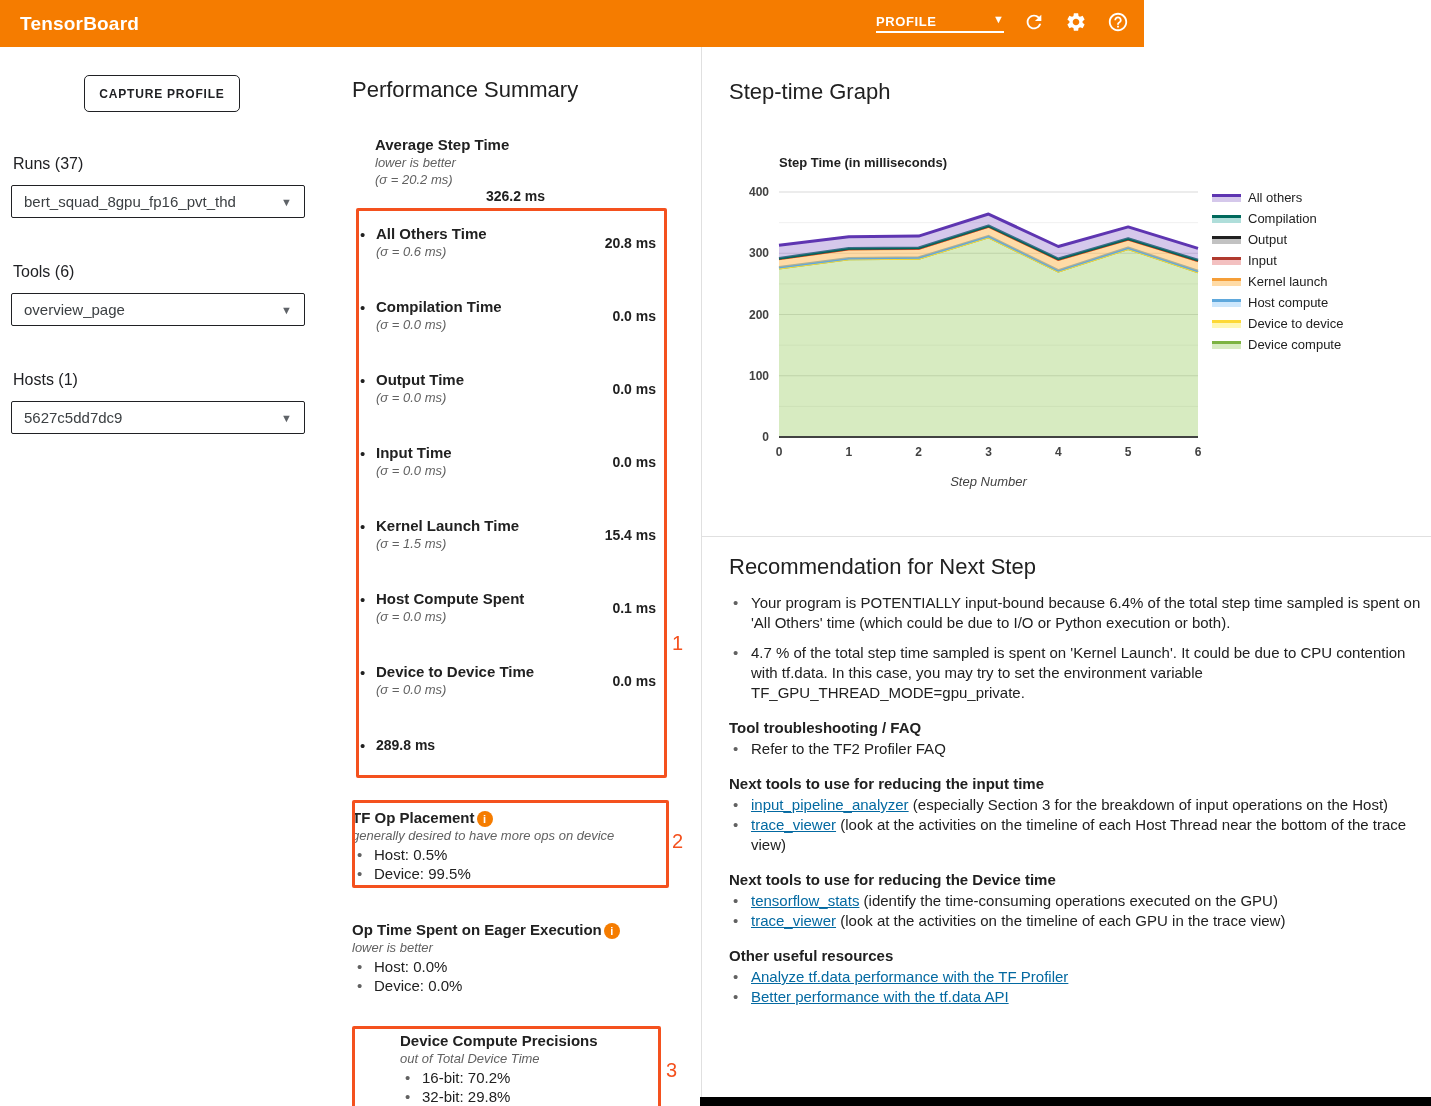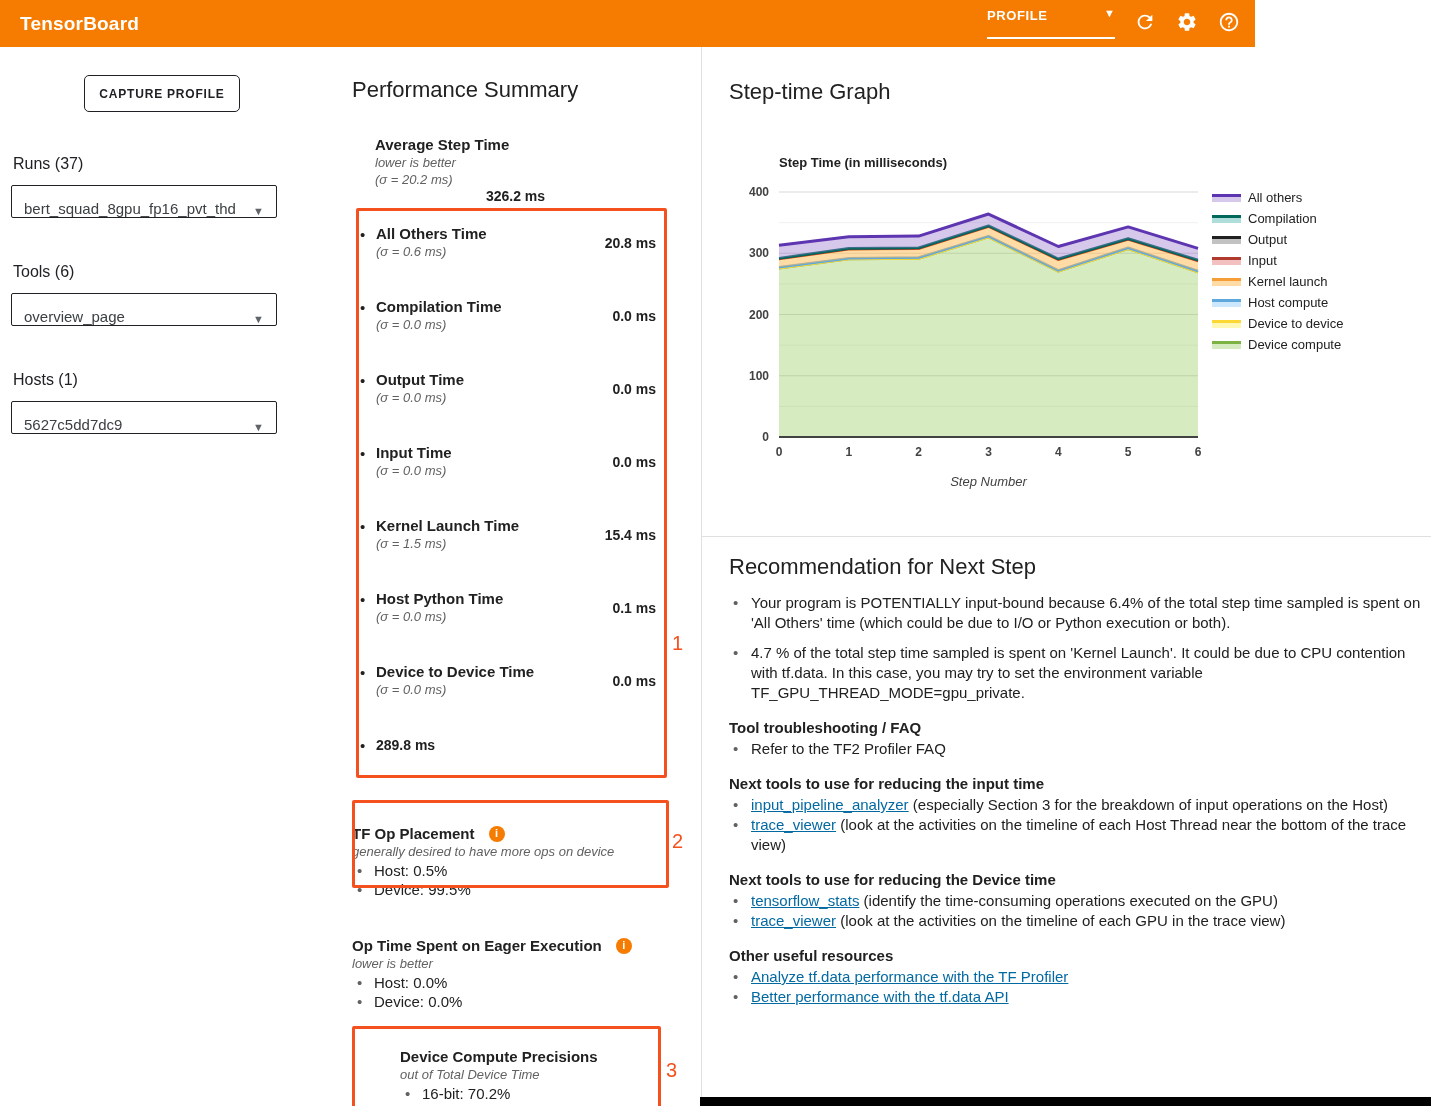--- a/index.html
+++ b/index.html
@@ -1,55 +1,55 @@
 <!DOCTYPE html>
 <html><head>
 <meta charset="utf-8">
 <style>
   html,body{margin:0;padding:0;}
   body{
     width:1431px;height:1106px;position:relative;overflow:hidden;
     background:#fff;font-family:"Liberation Sans",sans-serif;color:#212121;
   }
   
-  .topbar{position:absolute;left:0;top:0;width:1255px;height:47px;background:#f57c00;
+  .topbar{position:absolute;left:0;top:0;width:1144px;height:47px;background:#f57c00;
     display:flex;align-items:center;justify-content:space-between;z-index:30;}
   .topbar .brand{color:#fff;font-size:19px;font-weight:700;margin-left:20px;letter-spacing:.2px;}
   .topbar-right{display:flex;align-items:center;gap:18px;margin-right:14px;}
   .profile-select{display:flex;align-items:flex-start;justify-content:space-between;width:128px;
-    border-bottom:2px solid #fff;padding-bottom:14px;cursor:pointer;}
+    border-bottom:2px solid #fff;padding-bottom:2px;cursor:pointer;}
   .profile-select .lbl{color:#fff;font-size:13px;font-weight:700;letter-spacing:.6px;}
   .profile-select .caret{color:#fff;font-size:11px;line-height:11px;}
   .hicon{width:24px;height:24px;display:flex;align-items:center;justify-content:center;cursor:pointer;}
   .hicon svg{width:22px;height:22px;fill:#fff;}
   
   .col{position:absolute;top:47px;bottom:0;background:#fff;}
   .col-side{left:0;width:333px;border-right:1px solid #e0e0e0;}
   .col-mid{left:333px;width:368px;border-right:1px solid #e0e0e0;}
   .col-right{left:702px;right:0;}
   
   .cap-btn{position:absolute;left:84px;top:28px;width:154px;height:35px;background:#fff;
     border:1px solid #202124;border-radius:5px;display:flex;align-items:center;justify-content:center;
     font-size:12px;font-weight:700;letter-spacing:.8px;color:#202124;cursor:pointer;}
   .side-label{position:absolute;left:13px;font-size:16px;color:#202124;}
-  .side-select{position:absolute;left:11px;width:266px;height:33px;border:1px solid #202124;border-radius:2px;
-    display:flex;align-items:flex-end;justify-content:space-between;padding:0 12px;box-sizing:border-box;
+  .side-select{position:absolute;left:11px;width:294px;height:33px;border:1px solid #202124;border-radius:2px;
+    display:flex;align-items:center;justify-content:space-between;padding:0 12px;box-sizing:border-box;
     font-size:15px;color:#3c4043;cursor:pointer;background:#fff;}
   .side-select .caret{color:#5f6368;font-size:11px;}
   
   .mid-title{position:absolute;left:19px;top:30px;font-size:22px;font-weight:500;color:#212121;}
   .ps-row{position:absolute;left:27px;width:296px;display:flex;}
   .ps-row .bullet{width:16px;font-size:15px;color:#212121;padding-top:1px;}
   .ps-labels{flex:1;}
   .ps-label{font-size:15px;font-weight:700;color:#212121;line-height:18px;}
   .ps-note{font-size:13px;font-style:italic;color:#616161;line-height:17px;}
   .ps-value{align-self:center;font-size:14px;font-weight:700;color:#212121;white-space:nowrap;}
   .avg-row{position:absolute;left:42px;width:281px;display:flex;flex-direction:column;}
   .mini-block{position:absolute;left:19px;width:330px;}
-  .mini-title{font-size:15px;font-weight:700;color:#212121;line-height:19px;display:flex;align-items:center;gap:14px;margin-top:16px;}
+  .mini-title{font-size:15px;font-weight:700;color:#212121;line-height:19px;display:flex;align-items:flex-end;gap:2px;}
   .mini-note{font-size:13px;font-style:italic;color:#616161;line-height:18px;}
   .mini-item{display:flex;font-size:15px;color:#212121;line-height:19px;}
   .mini-item .b{width:17px;padding-left:5px;color:#616161;}
   .info-i{width:16px;height:16px;border-radius:50%;background:#f57c00;color:#fff;font-size:11px;font-weight:700;
     display:inline-flex;align-items:center;justify-content:center;font-style:normal;cursor:pointer;flex:none;}
   .anno-box{position:absolute;border:3px solid #f4511e;border-radius:2px;pointer-events:none;z-index:10;}
   .anno-num{position:absolute;color:#f4511e;font-size:20px;font-weight:500;z-index:10;}
   
   .right-title{position:absolute;left:27px;top:32px;font-size:22px;font-weight:500;color:#212121;}
   #chart-svg{position:absolute;left:29px;top:103px;}
@@ -171,21 +171,21 @@
     <span class="bullet">•</span>
     <div class="ps-labels">
         <div class="ps-label">Kernel Launch Time</div>
         <div class="ps-note">(σ = 1.5 ms)</div>
       </div>
     <div class="ps-value">15.4 ms</div>
   </div>
   <div class="ps-row" style="top:543px;">
     <span class="bullet">•</span>
     <div class="ps-labels">
-        <div class="ps-label">Host Python Time</div>
+        <div class="ps-label">Host Compute Spent</div>
         <div class="ps-note">(σ = 0.0 ms)</div>
       </div>
     <div class="ps-value">0.1 ms</div>
   </div>
   <div class="ps-row" style="top:616px;">
     <span class="bullet">•</span>
     <div class="ps-labels">
         <div class="ps-label">Device to Device Time</div>
         <div class="ps-note">(σ = 0.0 ms)</div>
       </div>

